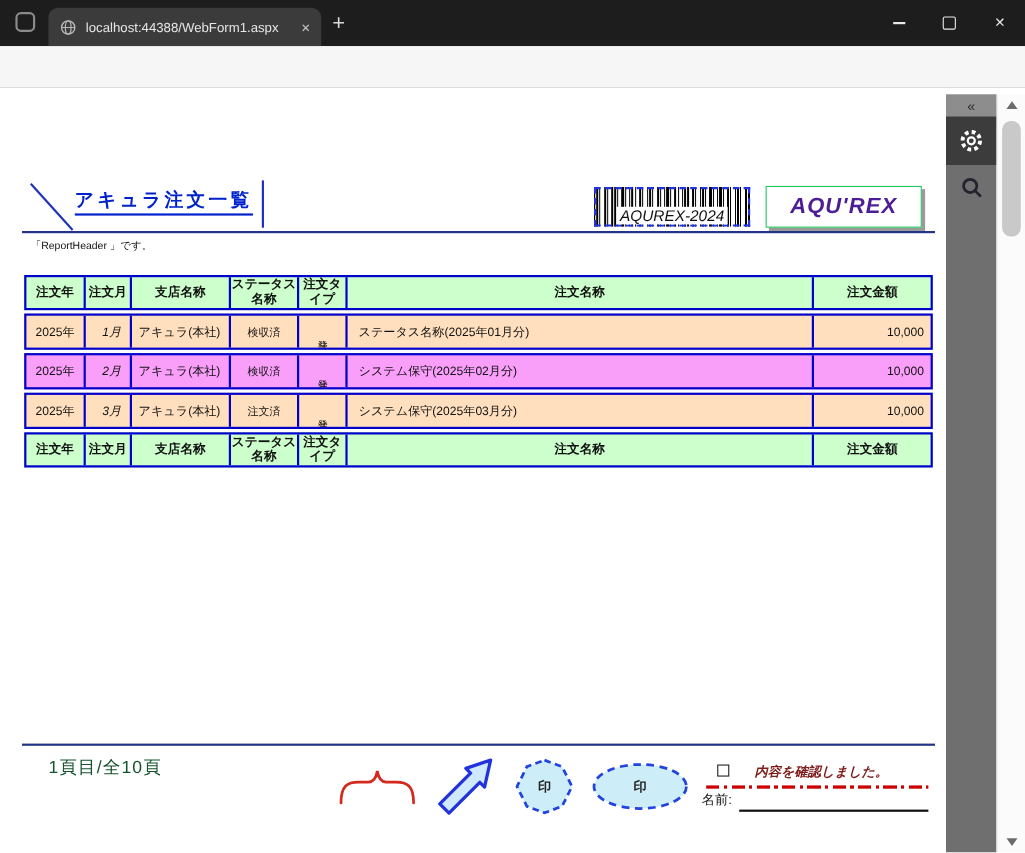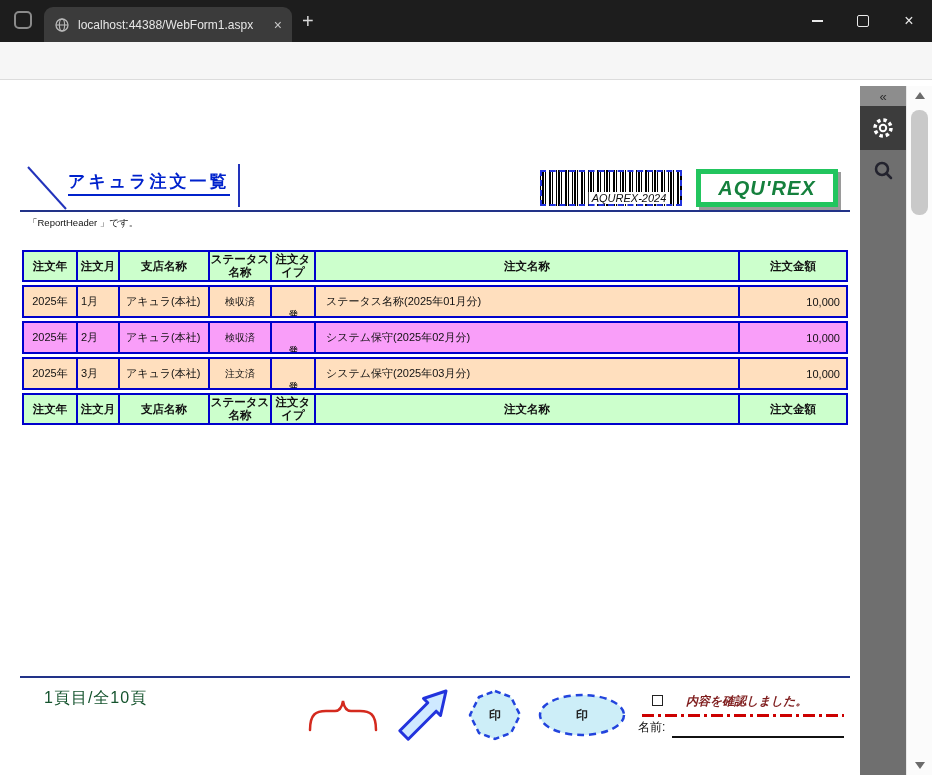--- a/index.html
+++ b/index.html
@@ -48,39 +48,39 @@
   .sb-thumb{position:absolute;left:4px;top:24px;width:17px;height:105px;background:#c9c9c9;border-radius:8px;}
 
   
   .page{position:absolute;left:20px;top:155px;width:832px;height:600px;background:#fff;color:#111;}
   .diag{position:absolute;left:6px;top:10px;}
   .rtitle{position:absolute;left:48px;top:15px;font-size:17px;font-weight:bold;color:#0022cc;letter-spacing:3px;border-bottom:2px solid #0022cc;padding-bottom:1px;}
   .vline{position:absolute;left:218px;top:9px;width:2px;height:43px;background:#2233bb;}
   .hrule{position:absolute;left:0;top:55px;width:830px;height:2px;background:#223388;}
   .barcode{position:absolute;left:520px;top:15px;width:142px;height:36px;border:2px dashed #2233dd;box-sizing:border-box;
     background:repeating-linear-gradient(90deg,#000 0 2px,#fff 2px 3px,#000 3px 4px,#fff 4px 7px,#000 7px 9px,#fff 9px 10px,#000 10px 11px,#fff 11px 14px,#000 14px 15px,#fff 15px 16px);}
-  .bclabel{position:absolute;left:50%;bottom:0;transform:translateX(-50%);font-size:11px;font-style:italic;background:#fff;padding:0 3px;white-space:nowrap;margin-left:18px;}
-  .logo{position:absolute;left:676px;top:14px;width:142px;height:38px;border:5px solid #22c55e;box-shadow:3px 3px 0 #9a9a9a;background:#fff;display:flex;align-items:center;justify-content:center;font-size:20px;font-weight:bold;font-style:italic;color:#15803d;letter-spacing:1px;box-sizing:border-box;}
+  .bclabel{position:absolute;left:50%;bottom:0;transform:translateX(-50%);font-size:14px;font-style:italic;background:#fff;padding:0 3px;white-space:nowrap;}
+  .logo{position:absolute;left:676px;top:14px;width:142px;height:38px;border:1px solid #22c55e;box-shadow:3px 3px 0 #9a9a9a;background:#fff;display:flex;align-items:center;justify-content:center;font-size:20px;font-weight:bold;font-style:italic;color:#4c1d95;letter-spacing:1px;box-sizing:border-box;}
   .note{position:absolute;left:8px;top:62px;font-size:9.5px;}
 
   
   .tbl{position:absolute;left:2px;top:95px;width:826px;}
   .trow{display:flex;border:2px solid #0000cc;margin-bottom:3px;box-sizing:border-box;}
   .trow>div{border-right:2px solid #0000cc;box-sizing:border-box;display:flex;align-items:center;justify-content:center;overflow:hidden;}
   .trow>div:last-child{border-right:none;}
   .hrow{height:32px;font-weight:bold;font-size:11.5px;text-align:center;line-height:1.1;}
   .drow{height:33px;font-size:11px;justify-content:space-between;}
   .c-year{width:54px;}
   .c-month{width:42px;}
   .c-branch{width:90px;}
   .c-status{width:62px;}
   .c-type{width:44px;padding:0 2px;}
   .c-name{flex:1;}
   .c-amount{width:106px;}
-  .drow .c-month{justify-content:flex-end;padding-right:20px;}
+  .drow .c-month{justify-content:flex-end;padding-right:8px;font-style:italic;}
   .drow .c-branch{justify-content:flex-start;padding-left:6px;}
   .drow .c-status{font-size:10px;}
   .drow .c-name{justify-content:flex-start;padding-left:10px;}
   .drow .c-amount{justify-content:flex-end;padding-right:6px;}
   .typv{writing-mode:vertical-rl;text-orientation:upright;font-size:9px;line-height:1;}
 
   
   .frule{position:absolute;left:0;top:521px;width:830px;height:2px;background:#223388;}
   .pnum{position:absolute;left:24px;top:533px;font-size:16px;color:#14532d;letter-spacing:1px;}
   .brace{position:absolute;left:288px;top:543px;}

